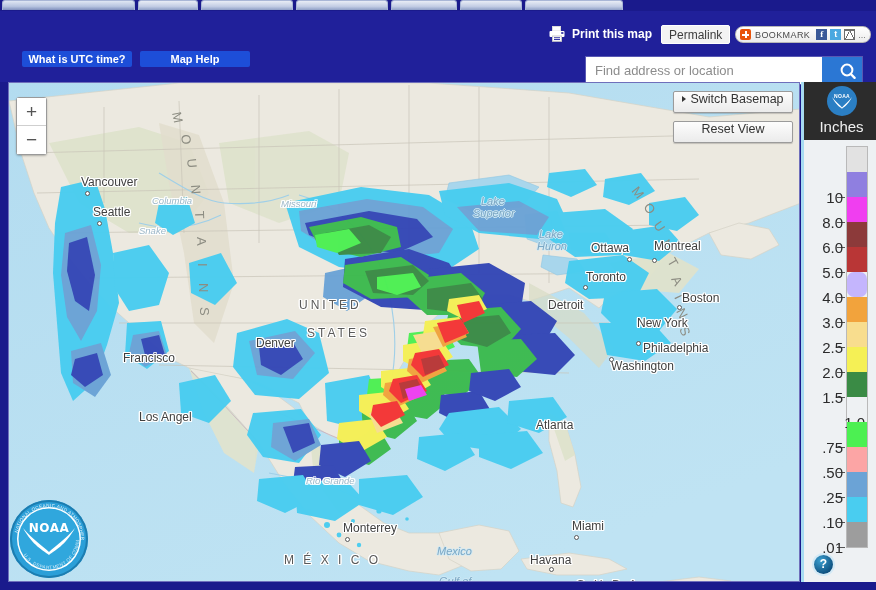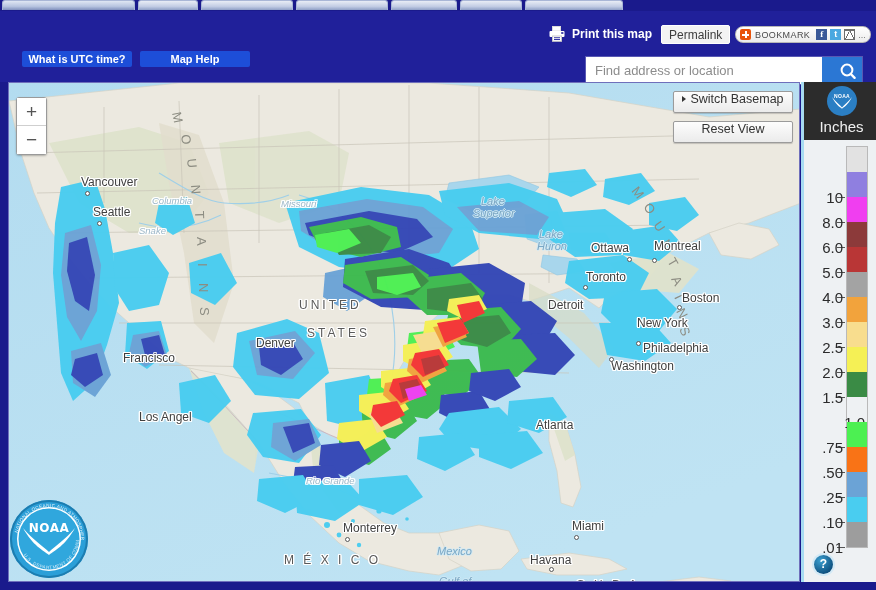--- a/index.html
+++ b/index.html
@@ -733,21 +733,21 @@
             <span class="val">8.0</span>
           </div>
           <div class="sw" style="background: rgb(140, 58, 58);">
             <span class="tick"></span>
             <span class="val">6.0</span>
           </div>
           <div class="sw" style="background: rgb(185, 54, 54);">
             <span class="tick"></span>
             <span class="val">5.0</span>
           </div>
-          <div class="sw" style="background: #a3a3a3;">
+          <div class="sw" style="background: #c4b5fd; border-radius: 7px;">
             <span class="tick"></span>
             <span class="val">4.0</span>
           </div>
           <div class="sw" style="background: rgb(242, 163, 60);">
             <span class="tick"></span>
             <span class="val">3.0</span>
           </div>
           <div class="sw" style="background: rgb(248, 221, 142);">
             <span class="tick"></span>
             <span class="val">2.5</span>
@@ -761,21 +761,21 @@
             <span class="val">1.5</span>
           </div>
           <div class="sw" style="background: rgb(60, 186, 78); margin-left: 42px;">
             <span class="tick"></span>
             <span class="val">1.0</span>
           </div>
           <div class="sw" style="background: rgb(76, 240, 82);">
             <span class="tick"></span>
             <span class="val">.75</span>
           </div>
-          <div class="sw" style="background: #f97316;">
+          <div class="sw" style="background: #fca5a5;">
             <span class="tick"></span>
             <span class="val">.50</span>
           </div>
           <div class="sw" style="background: rgb(107, 163, 214);">
             <span class="tick"></span>
             <span class="val">.25</span>
           </div>
           <div class="sw" style="background: rgb(73, 205, 240);">
             <span class="tick"></span>
             <span class="val">.10</span>

